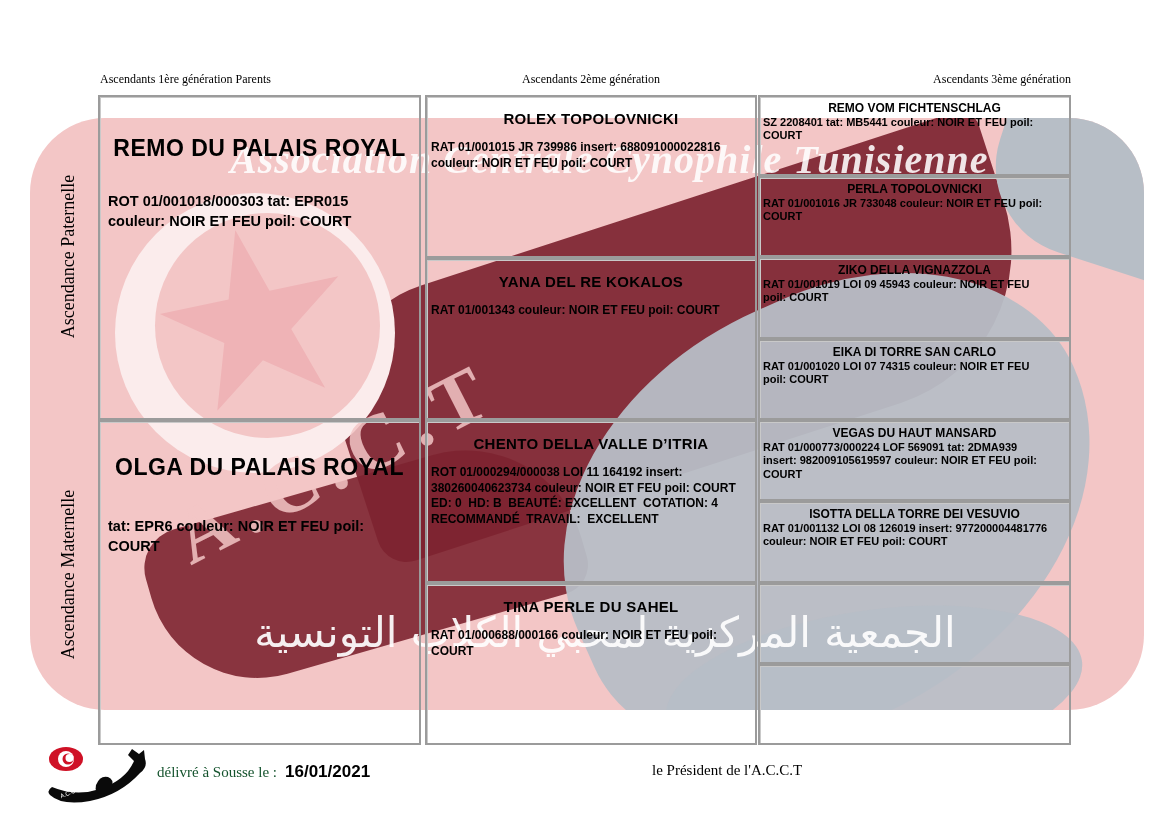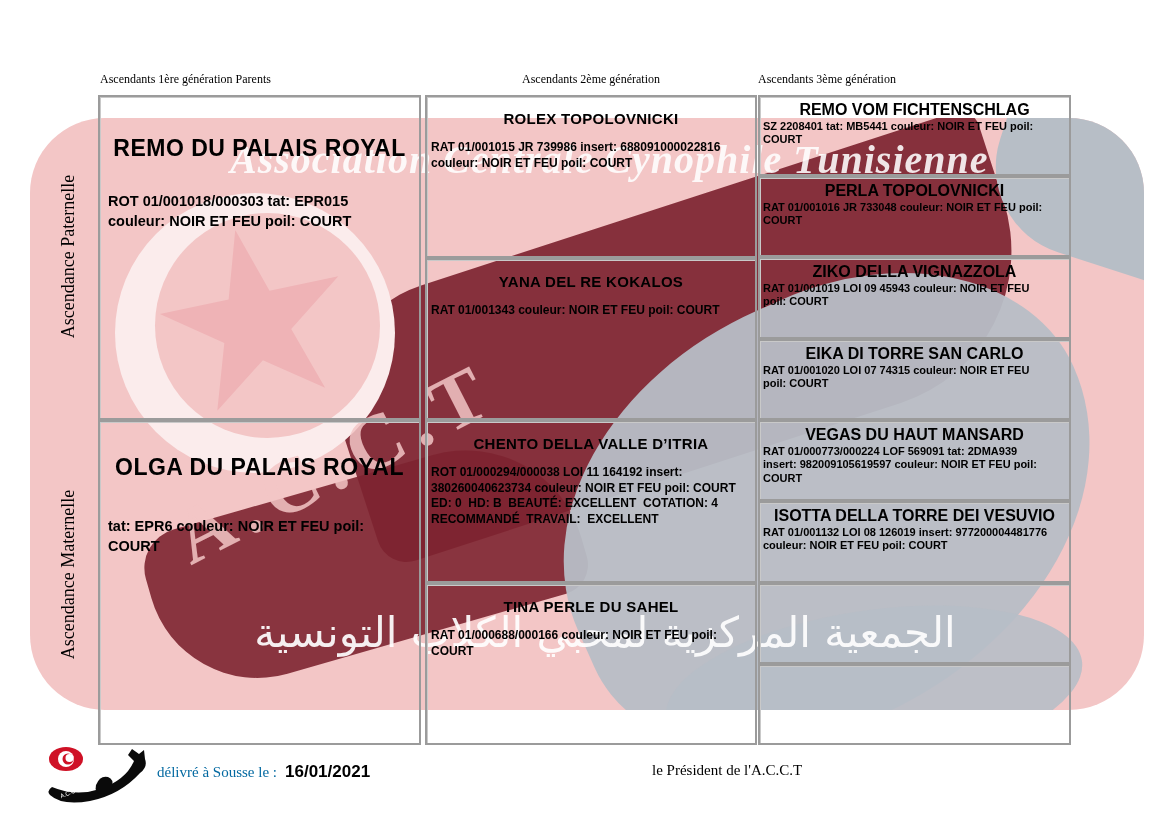--- a/index.html
+++ b/index.html
@@ -82,24 +82,24 @@
   }
   .box .details{
     font-weight:bold;text-align:left;color:#000;white-space:pre-wrap;
   }
   .g1 .name{font-size:23px;padding-top:38px;letter-spacing:.5px;}
   .g1 .details{font-size:14.5px;padding:30px 10px 0 8px;line-height:1.35;}
   .g1m .name{padding-top:32px;}
   .g1m .details{padding-top:36px;}
   .g2 .name{font-size:15px;padding-top:13px;letter-spacing:.3px;}
   .g2 .details{font-size:12px;padding:13px 5px 0 4px;line-height:1.3;}
-  .g3 .name{font-size:16px;padding-top:4px;}
+  .g3 .name{font-size:12px;padding-top:4px;}
   .g3 .details{font-size:11px;padding:1px 16px 0 3px;line-height:1.22;}
   
-  .footer-issued{position:absolute;left:157px;top:764px;font-family:"Liberation Serif",serif;font-size:15px;color:#0369a1;}
+  .footer-issued{position:absolute;left:157px;top:764px;font-family:"Liberation Serif",serif;font-size:15px;color:#14532d;}
   .footer-date{position:absolute;left:285px;top:762px;font-size:17px;font-weight:bold;color:#000;}
   .footer-president{position:absolute;left:612px;top:762px;font-family:"Liberation Serif",serif;font-size:15px;color:#000;margin-left:40px;}
   .logo{position:absolute;left:38px;top:745px;width:125px;height:66px;}
 </style>
 </head>
 <body>
 
 <div class="bg-rect">
   <div class="maroon-band-1"></div>
   <div class="maroon-band-2"></div>
@@ -109,21 +109,21 @@
   <div class="flag-circle"></div>
   <div class="flag-inner"></div>
   <div class="flag-star"></div>
   <div class="wm-acct">A.C.C.T</div>
   <div class="wm-fr">Association Centrale Cynophile Tunisienne</div>
   <div class="wm-ar">الجمعية المركزية لمحبي الكلاب التونسية</div>
 </div>
 
 <div class="gen-header" style="left:100px;width:323px;text-align:left;">Ascendants 1ère génération  Parents</div>
 <div class="gen-header" style="left:425px;width:332px;text-align:center;">Ascendants 2ème génération</div>
-<div class="gen-header" style="left:758px;width:313px;text-align:left;">Ascendants 3ème génération</div>
+<div class="gen-header" style="left:758px;width:313px;text-align:right;">Ascendants 3ème génération</div>
 
 <div class="side-label" style="left:-52px;top:246px;">Ascendance Paternelle</div>
 <div class="side-label" style="left:-52px;top:564px;">Ascendance Maternelle</div>
 
 <div class="box g1" style="left:98px;top:95px;width:323px;height:325px;">
   <div class="name">REMO DU PALAIS ROYAL</div>
   <div class="details">ROT 01/001018/000303 tat: EPR015 couleur: NOIR ET FEU poil: COURT</div>
 </div>
 <div class="box g1 g1m" style="left:98px;top:420px;width:323px;height:325px;">
   <div class="name">OLGA DU PALAIS ROYAL</div>

